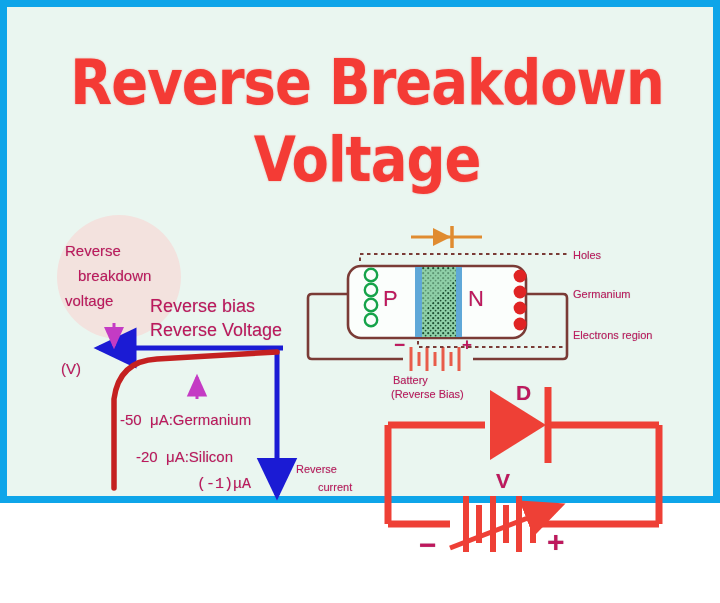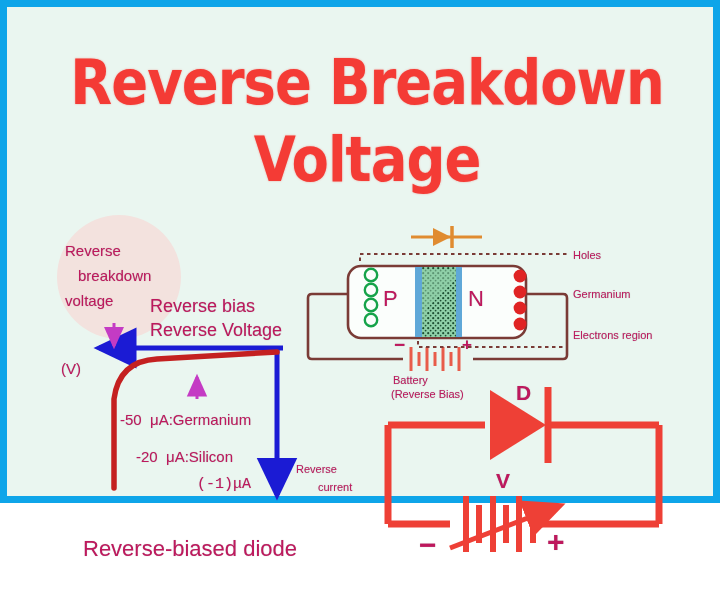--- a/index.html
+++ b/index.html
@@ -170,21 +170,20 @@
   <div class="lbl mid blur" style="left:54px;top:353px;">(V)</div>
 
   <div class="lbl mid blur" style="left:113px;top:404px;">-50  μA:Germanium</div>
   <div class="lbl mid blur" style="left:129px;top:425px;margin-top:16px;">-20  μA:Silicon</div>
 
   <div class="lbl mid blur" style="left:190px;top:469px;font-family:Liberation Mono, monospace;">(-1)μA</div>
 
   <div class="lbl small blur" style="left:289px;top:456px;">Reverse</div>
   <div class="lbl small blur" style="left:271px;top:474px;margin-left:40px;">current</div>
 
-  <div class="lbl blur" style="left:76px;top:529px;font-size:22px;">Reverse-biased diode</div>
 
   <div class="lbl blur" style="left:376px;top:279px;font-size:22px;">P</div>
   <div class="lbl blur" style="left:461px;top:279px;font-size:22px;">N</div>
 
   <div class="lbl tiny blur" style="left:566px;top:242px;">Holes</div>
   <div class="lbl tiny blur" style="left:566px;top:281px;">Germanium</div>
   <div class="lbl tiny blur" style="left:566px;top:322px;">Electrons region</div>
 
   <div class="lbl bold blur" style="left:387px;top:327px;font-size:19px;">−</div>
   <div class="lbl bold blur" style="left:455px;top:328px;font-size:17px;">+</div>

